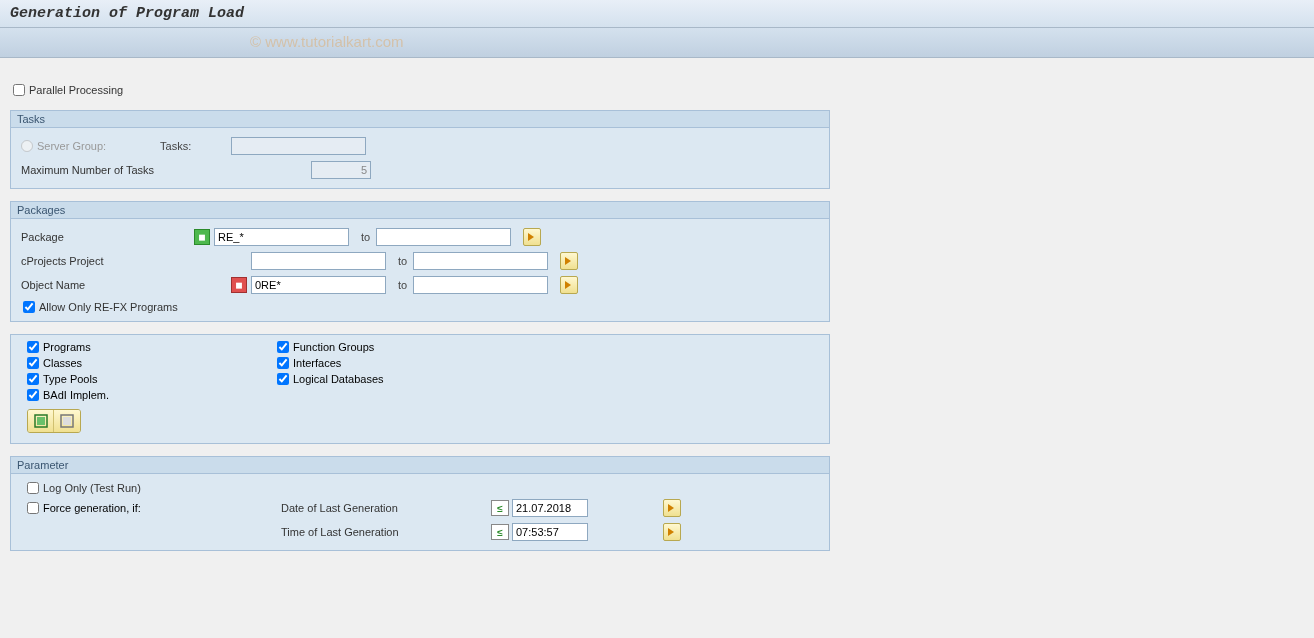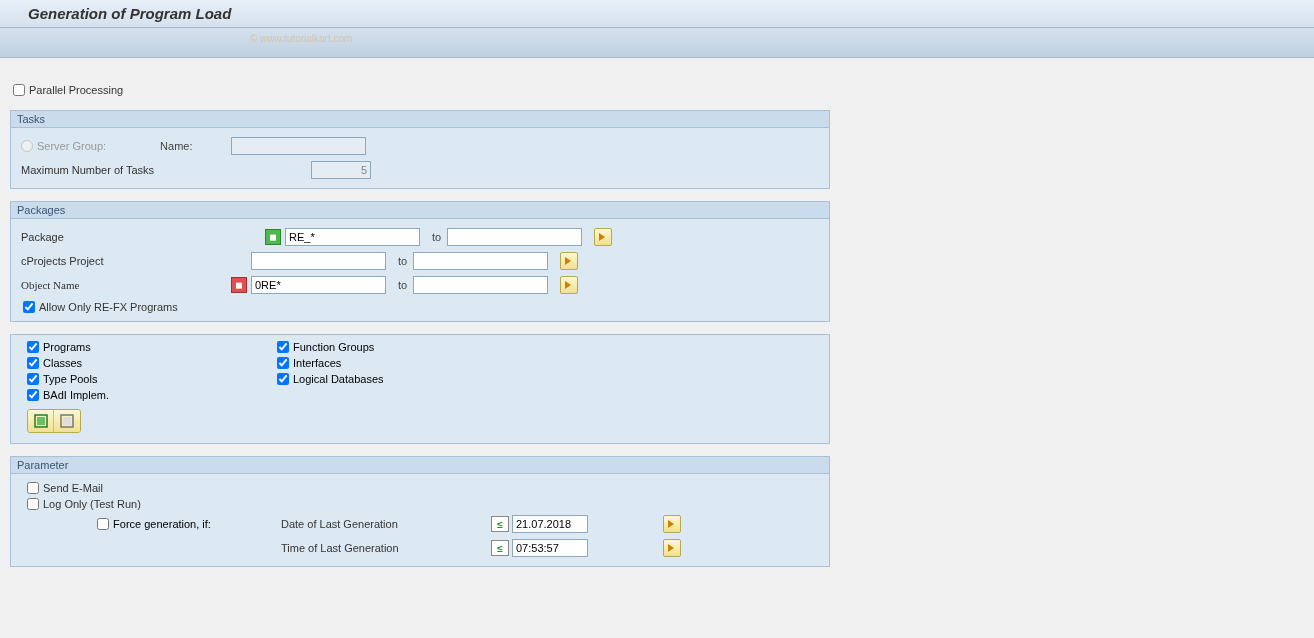--- a/index.html
+++ b/index.html
@@ -6,41 +6,42 @@
     body {
       font-family: Arial, sans-serif;
       font-size: 11px;
       background: #f0f0f0;
       width: 1314px;
       height: 638px;
       overflow: hidden;
     }
     .header {
       background: linear-gradient(to bottom, #e8eff7, #d4e1ee);
-      padding: 5px 28px;
+      padding: 5px 10px;
       border-bottom: 1px solid #a8b8c8;
+      font-family: Liberation Mono, monospace;
     }
     .title {
       font-style: italic;
       font-weight: bold;
       font-size: 15px;
       color: #333;
     }
     .toolbar {
       background: linear-gradient(to bottom, #d4e1ee, #c0d0e0);
       height: 30px;
       border-bottom: 1px solid #a8b8c8;
       position: relative;
     }
     .watermark {
       position: absolute;
       left: 250px;
       top: 5px;
       color: #d8b890;
-      font-size: 10px;
+      font-size: 15px;
       opacity: 0.7;
     }
     .content {
       padding: 24px 10px;
     }
     .checkbox-row {
       display: flex;
       align-items: center;
       padding: 2px 3px;
       gap: 4px;
@@ -202,21 +203,21 @@
       font-weight: bold;
       color: #2a8a2a;
       margin-right: 3px;
     }
     .date-input { width: 76px; font-family: 'Courier New', monospace; }
     .param-row {
       display: flex;
       align-items: center;
       padding: 3px 0;
     }
-    .param-left { width: 260px; display:flex; align-items:center; gap:4px; padding-left: 6px; justify-content: center;}
+    .param-left { width: 260px; display:flex; align-items:center; gap:4px; padding-left: 6px;}
     .param-mid-label { width: 210px; color: #333;}
     .arrow-btn-cell { margin-left: 75px; }
   </style>
 </head>
 <body>
 
 <div class="header">
   <div class="title">Generation of Program Load</div>
 </div>
 <div class="toolbar">
@@ -230,39 +231,39 @@
     <label>Parallel Processing</label>
   </div>
 
   <div class="group">
     <div class="group-title">Tasks</div>
     <div class="group-body">
       <div class="row">
         <div class="col-label">
           <input type="radio" disabled="" style="">
           <span class="radio-disabled">Server Group:</span>
-          <span class="name-label">Name:</span>
+          <span class="name-label">Tasks:</span>
         </div>
         <input type="text" class="input-sm disabled" disabled="" style="">
       </div>
       <div class="row">
         <div class="col-label" style="width: 290px;">
           <span>Maximum Number of Tasks</span>
         </div>
         <input type="text" class="numeric disabled" disabled="" value="5" style="">
       </div>
     </div>
   </div>
 
   <div class="group">
     <div class="group-title">Packages</div>
     <div class="group-body">
 
       <div class="row">
-        <div class="col-label" style="width:244px;">
+        <div class="col-label" style="width:173px;">
           <span>Package</span>
         </div>
         <div class="range-cell">
           <span class="small-icon green-icon">◼</span>
           <input type="text" class="input-md" value="RE_*" style="">
         </div>
         <span class="to-label">to</span>
         <input type="text" class="input-md" style="">
         <span style="width:12px;"></span>
         <span class="icon-btn">
@@ -284,21 +285,21 @@
         <input type="text" class="input-md" style="">
         <span style="width:12px;"></span>
         <span class="icon-btn">
           <svg class="arrow-svg" viewBox="0 0 10 10">
               <path d="M1 1 L7 5 L1 9 Z" fill="#d08000"></path>
             </svg>
         </span>
       </div>
 
       <div class="row">
-        <div class="col-label" style="width:210px;font-family:Liberation Serif, serif;">
+        <div class="col-label" style="width:210px;">
           <span>Object Name</span>
         </div>
         <div class="range-cell">
           <span class="small-icon red-icon">◼</span>
           <input type="text" class="input-md" value="0RE*" style="">
         </div>
         <span class="to-label">to</span>
         <input type="text" class="input-md" style="">
         <span style="width:12px;"></span>
         <span class="icon-btn">
@@ -363,24 +364,20 @@
         </div>
       </div>
     </div>
   </div>
 
   <div class="group">
     <div class="group-title">Parameter</div>
     <div class="group-body">
       <div class="checkbox-row" style="padding-left:6px;">
         <input type="checkbox" style="">
-        <label>Send E-Mail</label>
-      </div>
-      <div class="checkbox-row" style="padding-left:6px;">
-        <input type="checkbox" style="">
         <label>Log Only (Test Run)</label>
       </div>
       <div class="param-row">
         <div class="param-left">
           <input type="checkbox" style="">
           <label>Force generation, if:</label>
         </div>
         <div class="param-mid-label">Date of Last Generation</div>
         <span class="le-badge">≤</span>
         <input type="text" class="date-input" value="21.07.2018" style="">

